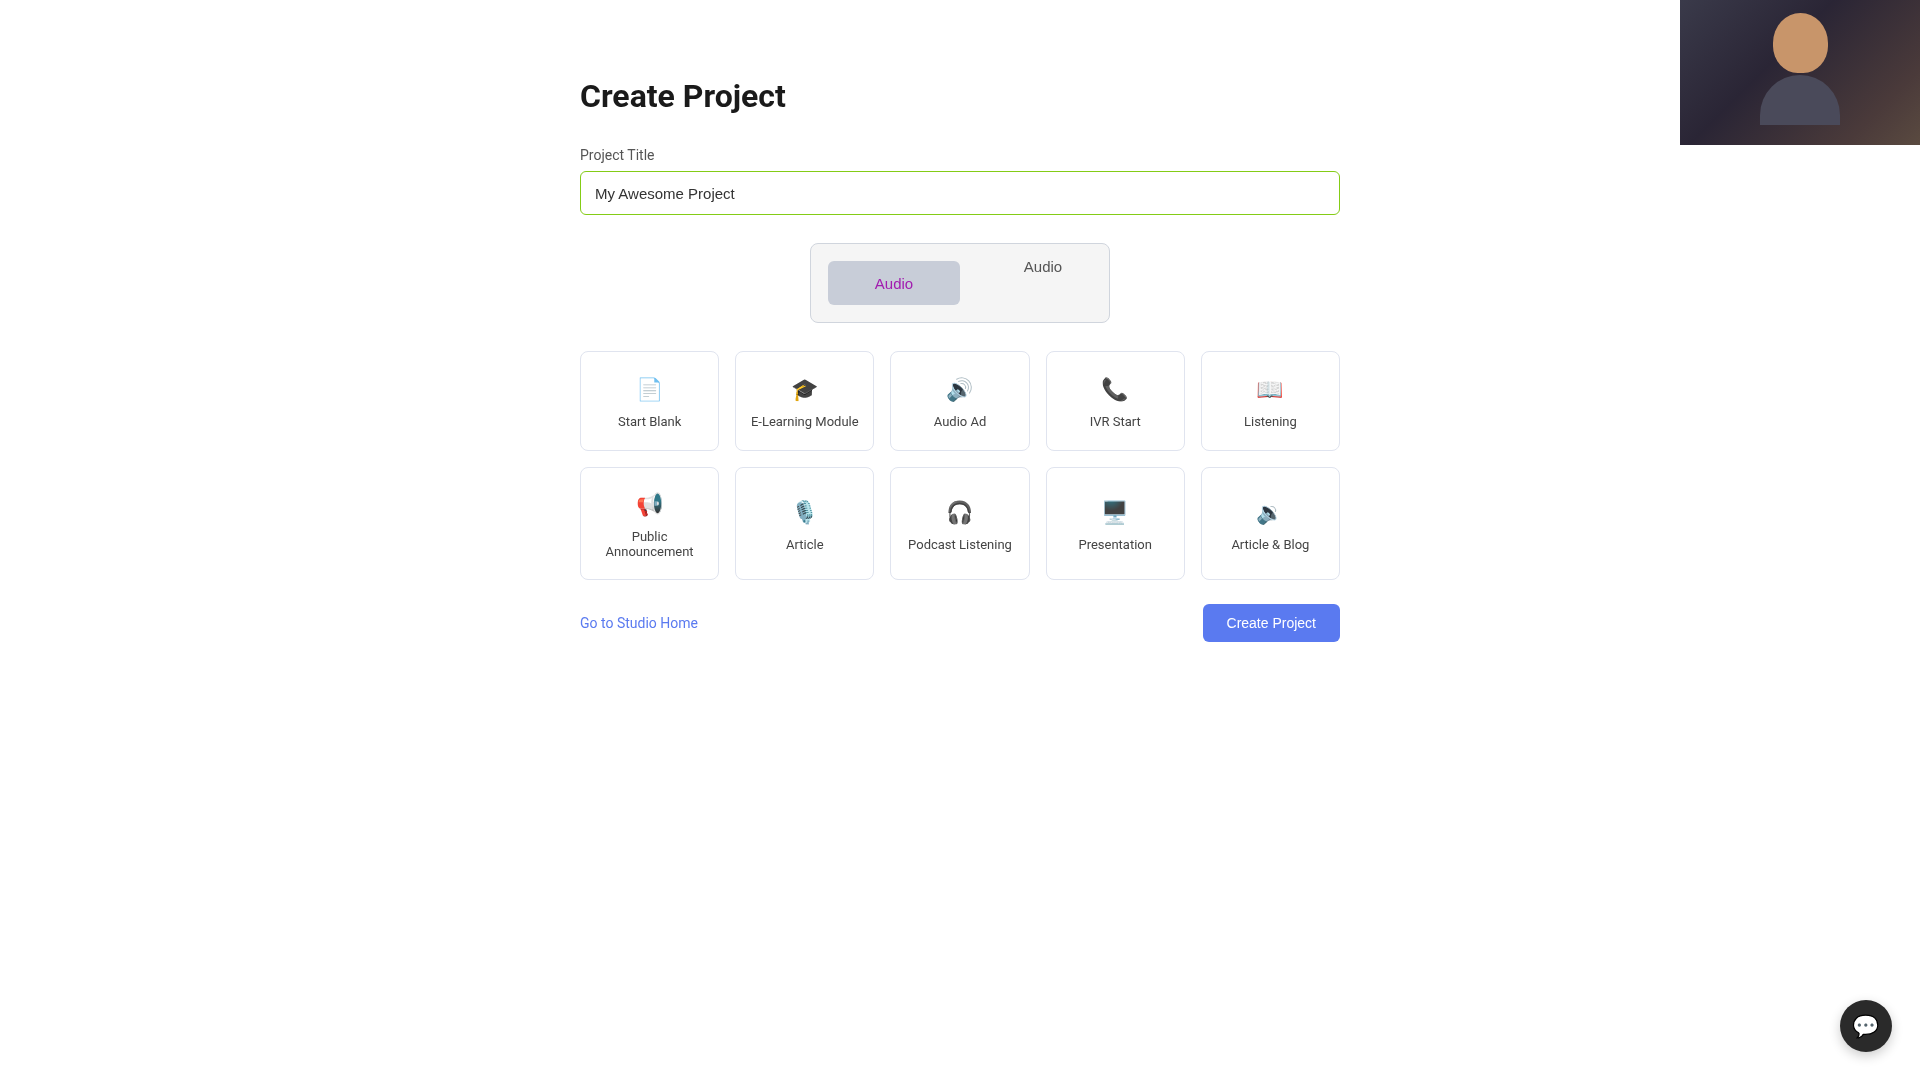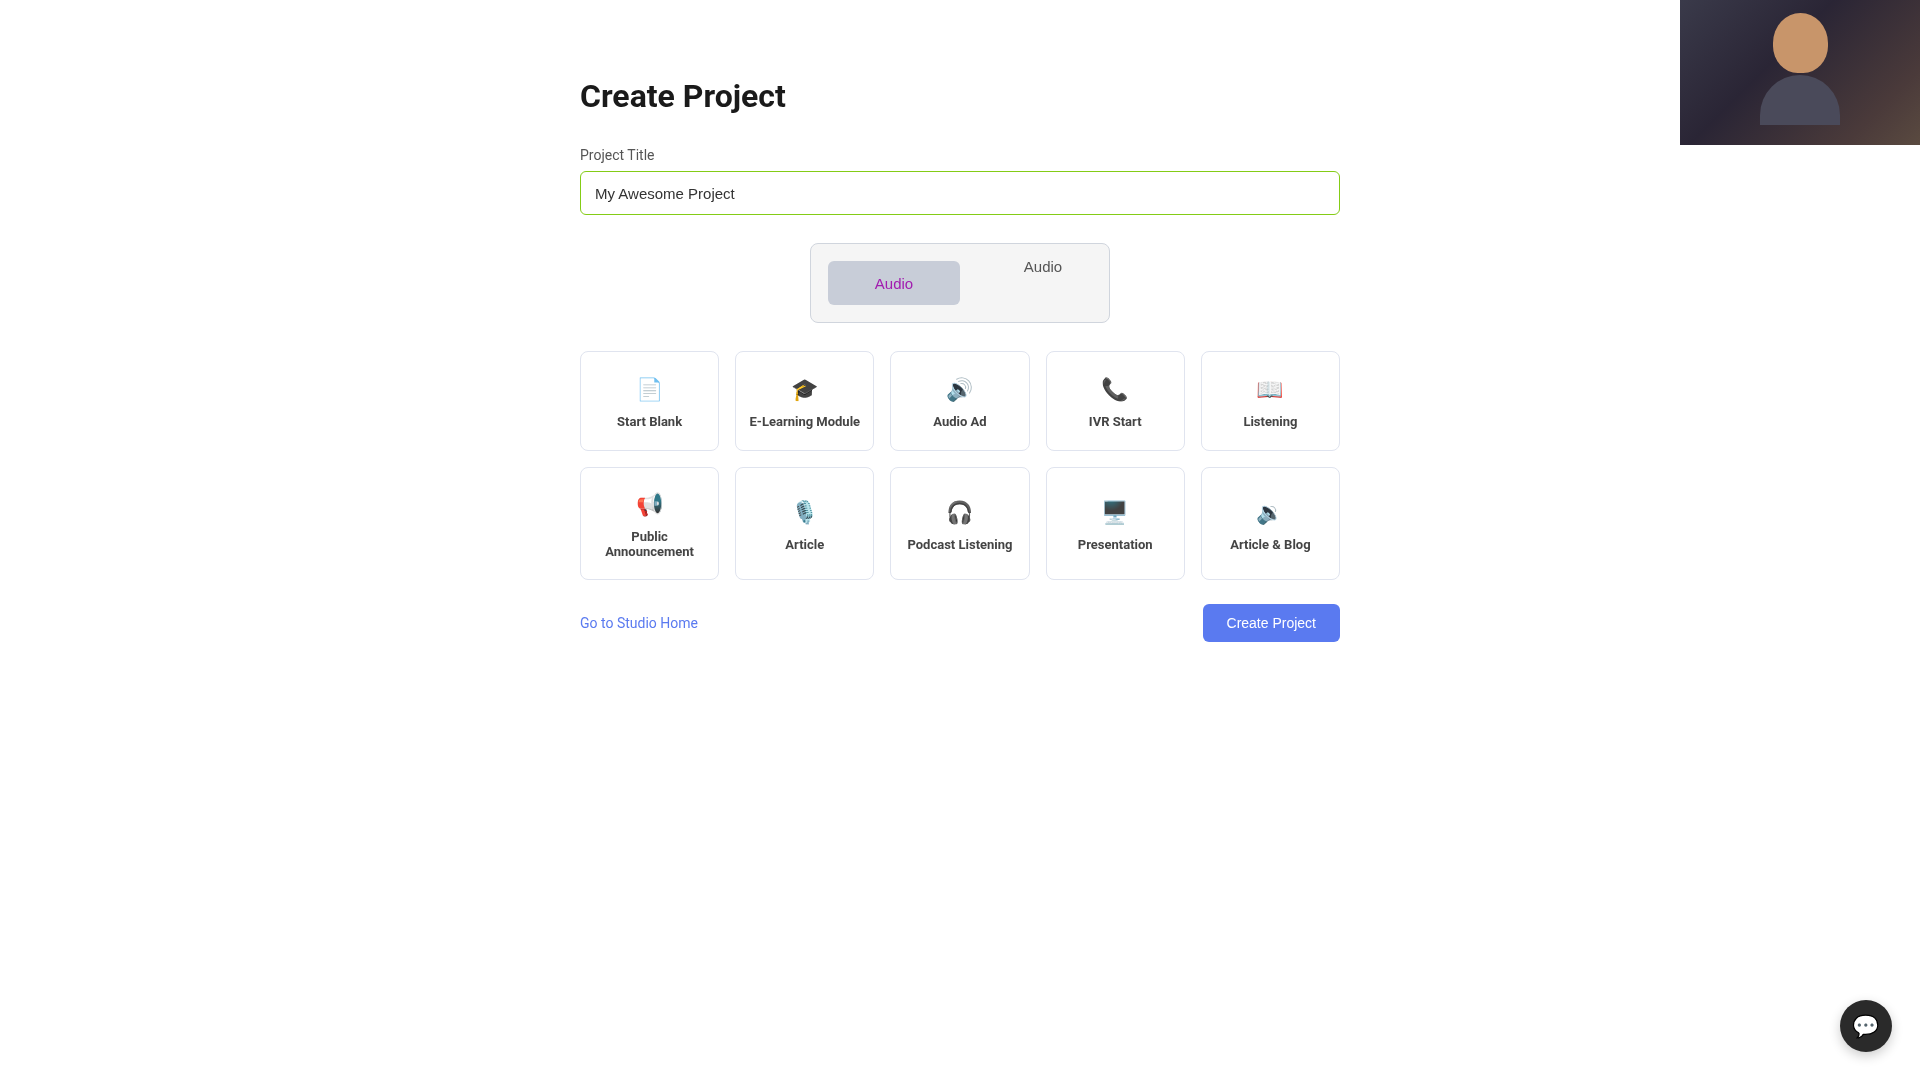--- a/index.html
+++ b/index.html
@@ -167,21 +167,21 @@
     .project-card .card-icon {
       font-size: 22px;
       color: #aab0be;
       margin-bottom: 12px;
     }
 
     .project-card .card-label {
       font-size: 13px;
       color: #444;
       text-align: center;
-      font-weight: 700;
+      font-weight: 400;
     }
 
     
     .footer-actions {
       display: flex;
       justify-content: space-between;
       align-items: center;
       margin-top: 24px;
       gap: 17px;
     }

